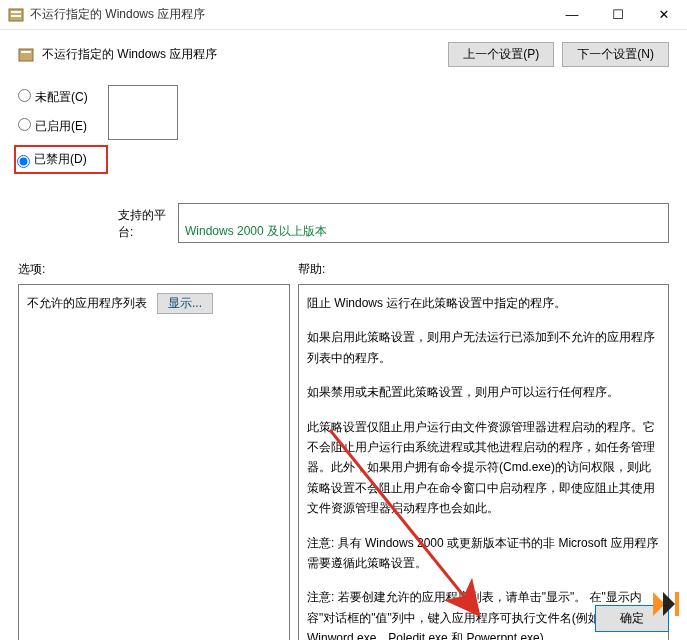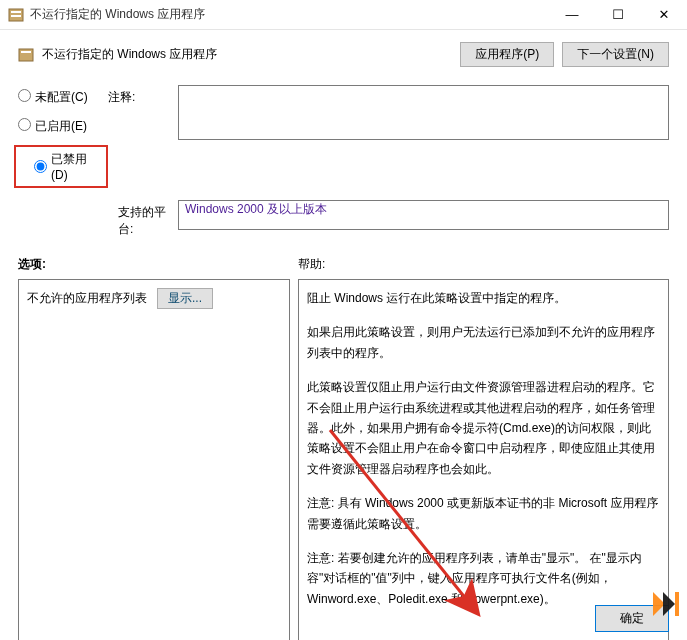--- a/index.html
+++ b/index.html
@@ -45,49 +45,49 @@
       grid-template-columns: 90px 70px 1fr;
       margin-top: 18px;
       gap: 0;
     }
     .radios { display: flex; flex-direction: column; gap: 12px; padding-top: 4px;}
     .radio-row { display: flex; align-items: flex-start; gap: 4px; }
     .radio-row input { margin:0; }
     .radio-row label { cursor: pointer; }
     .highlight-box {
       border: 2px solid #d93025;
-      padding: 4px 6px 4px 18px;
+      padding: 4px 6px 4px 1px;
       margin-left: -4px;
       margin-top: -2px;
       display: inline-flex;
-      align-items: center;
+      align-items: flex-end;
       gap: 4px;
     }
     .label-col { padding-top: 4px; color: #000; }
     .textarea-box {
       border: 1px solid #7a7a7a;
       background: #fff;
       width: 100%;
       height: 55px;
       resize: none;
       font-family: inherit;
       font-size: 12px;
       padding: 2px 4px;
     }
-    .platform-row { margin-top: 12px; display: grid; grid-template-columns: 160px 1fr; }
+    .platform-row { margin-top: 29px; display: grid; grid-template-columns: 160px 1fr; }
     .platform-label { text-align: left; padding-left: 100px; padding-top: 4px;}
     .platform-box {
       border: 1px solid #7a7a7a;
       background: #fff;
       height: 30px;
-      padding: 0 6px;
-      color: #4c1d95;
+      padding: 19px 6px;
+      color: #15803d;
     }
     .section-labels { display: flex; margin-top: 18px; }
-    .section-labels .opts { width: 280px; font-weight: bold; }
+    .section-labels .opts { width: 280px; }
     .panels { display: flex; gap: 8px; margin-top: 6px; height: 364px;}
     .panel {
       border: 1px solid #7a7a7a;
       background: #fff;
       padding: 8px;
       overflow: auto;
     }
     .panel-left { width: 272px; }
     .panel-right { flex: 1; line-height: 1.7; }
     .panel-left-row { display: flex; align-items: center; gap: 10px; }
@@ -154,41 +154,40 @@
 </div>
 
 <div class="content">
   <div class="header-row">
     <svg class="policy-icon" viewBox="0 0 16 16">
       <rect x="1" y="2" width="14" height="12" fill="#c9a86a" stroke="#8a6d3b"></rect>
       <rect x="3" y="4" width="10" height="2" fill="#fff"></rect>
     </svg>
     <span class="policy-title">不运行指定的 Windows 应用程序</span>
     <div class="nav-btns">
-      <button class="btn"><span>应用程序(P)</span></button>
+      <button class="btn"><span>上一个设置(P)</span></button>
       <button class="btn"><span>下一个设置(N)</span></button>
     </div>
   </div>
 
   <div class="config-grid">
     <div class="radios">
       <div class="radio-row">
         <input type="radio" name="cfg" style="">
         <label><span>未配置(C)</span></label>
       </div>
       <div class="radio-row">
         <input type="radio" name="cfg" style="">
         <label><span>已启用(E)</span></label>
       </div>
       <div class="highlight-box">
         <input type="radio" name="cfg" checked="" style="">
         <label><span>已禁用(D)</span></label>
       </div>
     </div>
-    <div class="label-col">注释:</div>
     <textarea class="textarea-box" style=""></textarea>
   </div>
 
   <div class="platform-row">
     <div class="platform-label">支持的平台:</div>
     <div class="platform-box">Windows 2000 及以上版本</div>
   </div>
 
   <div class="section-labels">
     <div class="opts">选项:</div>
@@ -198,20 +197,21 @@
   <div class="panels">
     <div class="panel panel-left">
       <div class="panel-left-row">
         <span>不允许的应用程序列表</span>
         <button class="small-btn"><span>显示...</span></button>
       </div>
     </div>
     <div class="panel panel-right help-text">
       <p>阻止 Windows 运行在此策略设置中指定的程序。</p>
       <p>如果启用此策略设置，则用户无法运行已添加到不允许的应用程序列表中的程序。</p>
+      <p>如果禁用或未配置此策略设置，则用户可以运行任何程序。</p>
       <p>此策略设置仅阻止用户运行由文件资源管理器进程启动的程序。它不会阻止用户运行由系统进程或其他进程启动的程序，如任务管理器。此外，如果用户拥有命令提示符(Cmd.exe)的访问权限，则此策略设置不会阻止用户在命令窗口中启动程序，即使应阻止其使用文件资源管理器启动程序也会如此。</p>
       <p>注意: 具有 Windows 2000 或更新版本证书的非 Microsoft 应用程序需要遵循此策略设置。</p>
       <p>注意: 若要创建允许的应用程序列表，请单击"显示"。 在"显示内容"对话框的"值"列中，键入应用程序可执行文件名(例如，Winword.exe、Poledit.exe 和 Powerpnt.exe)。</p>
     </div>
   </div>
 </div>
 
 <div class="bottom-bar">
   <button class="ok-btn"><span>确定</span></button>
 </div>

